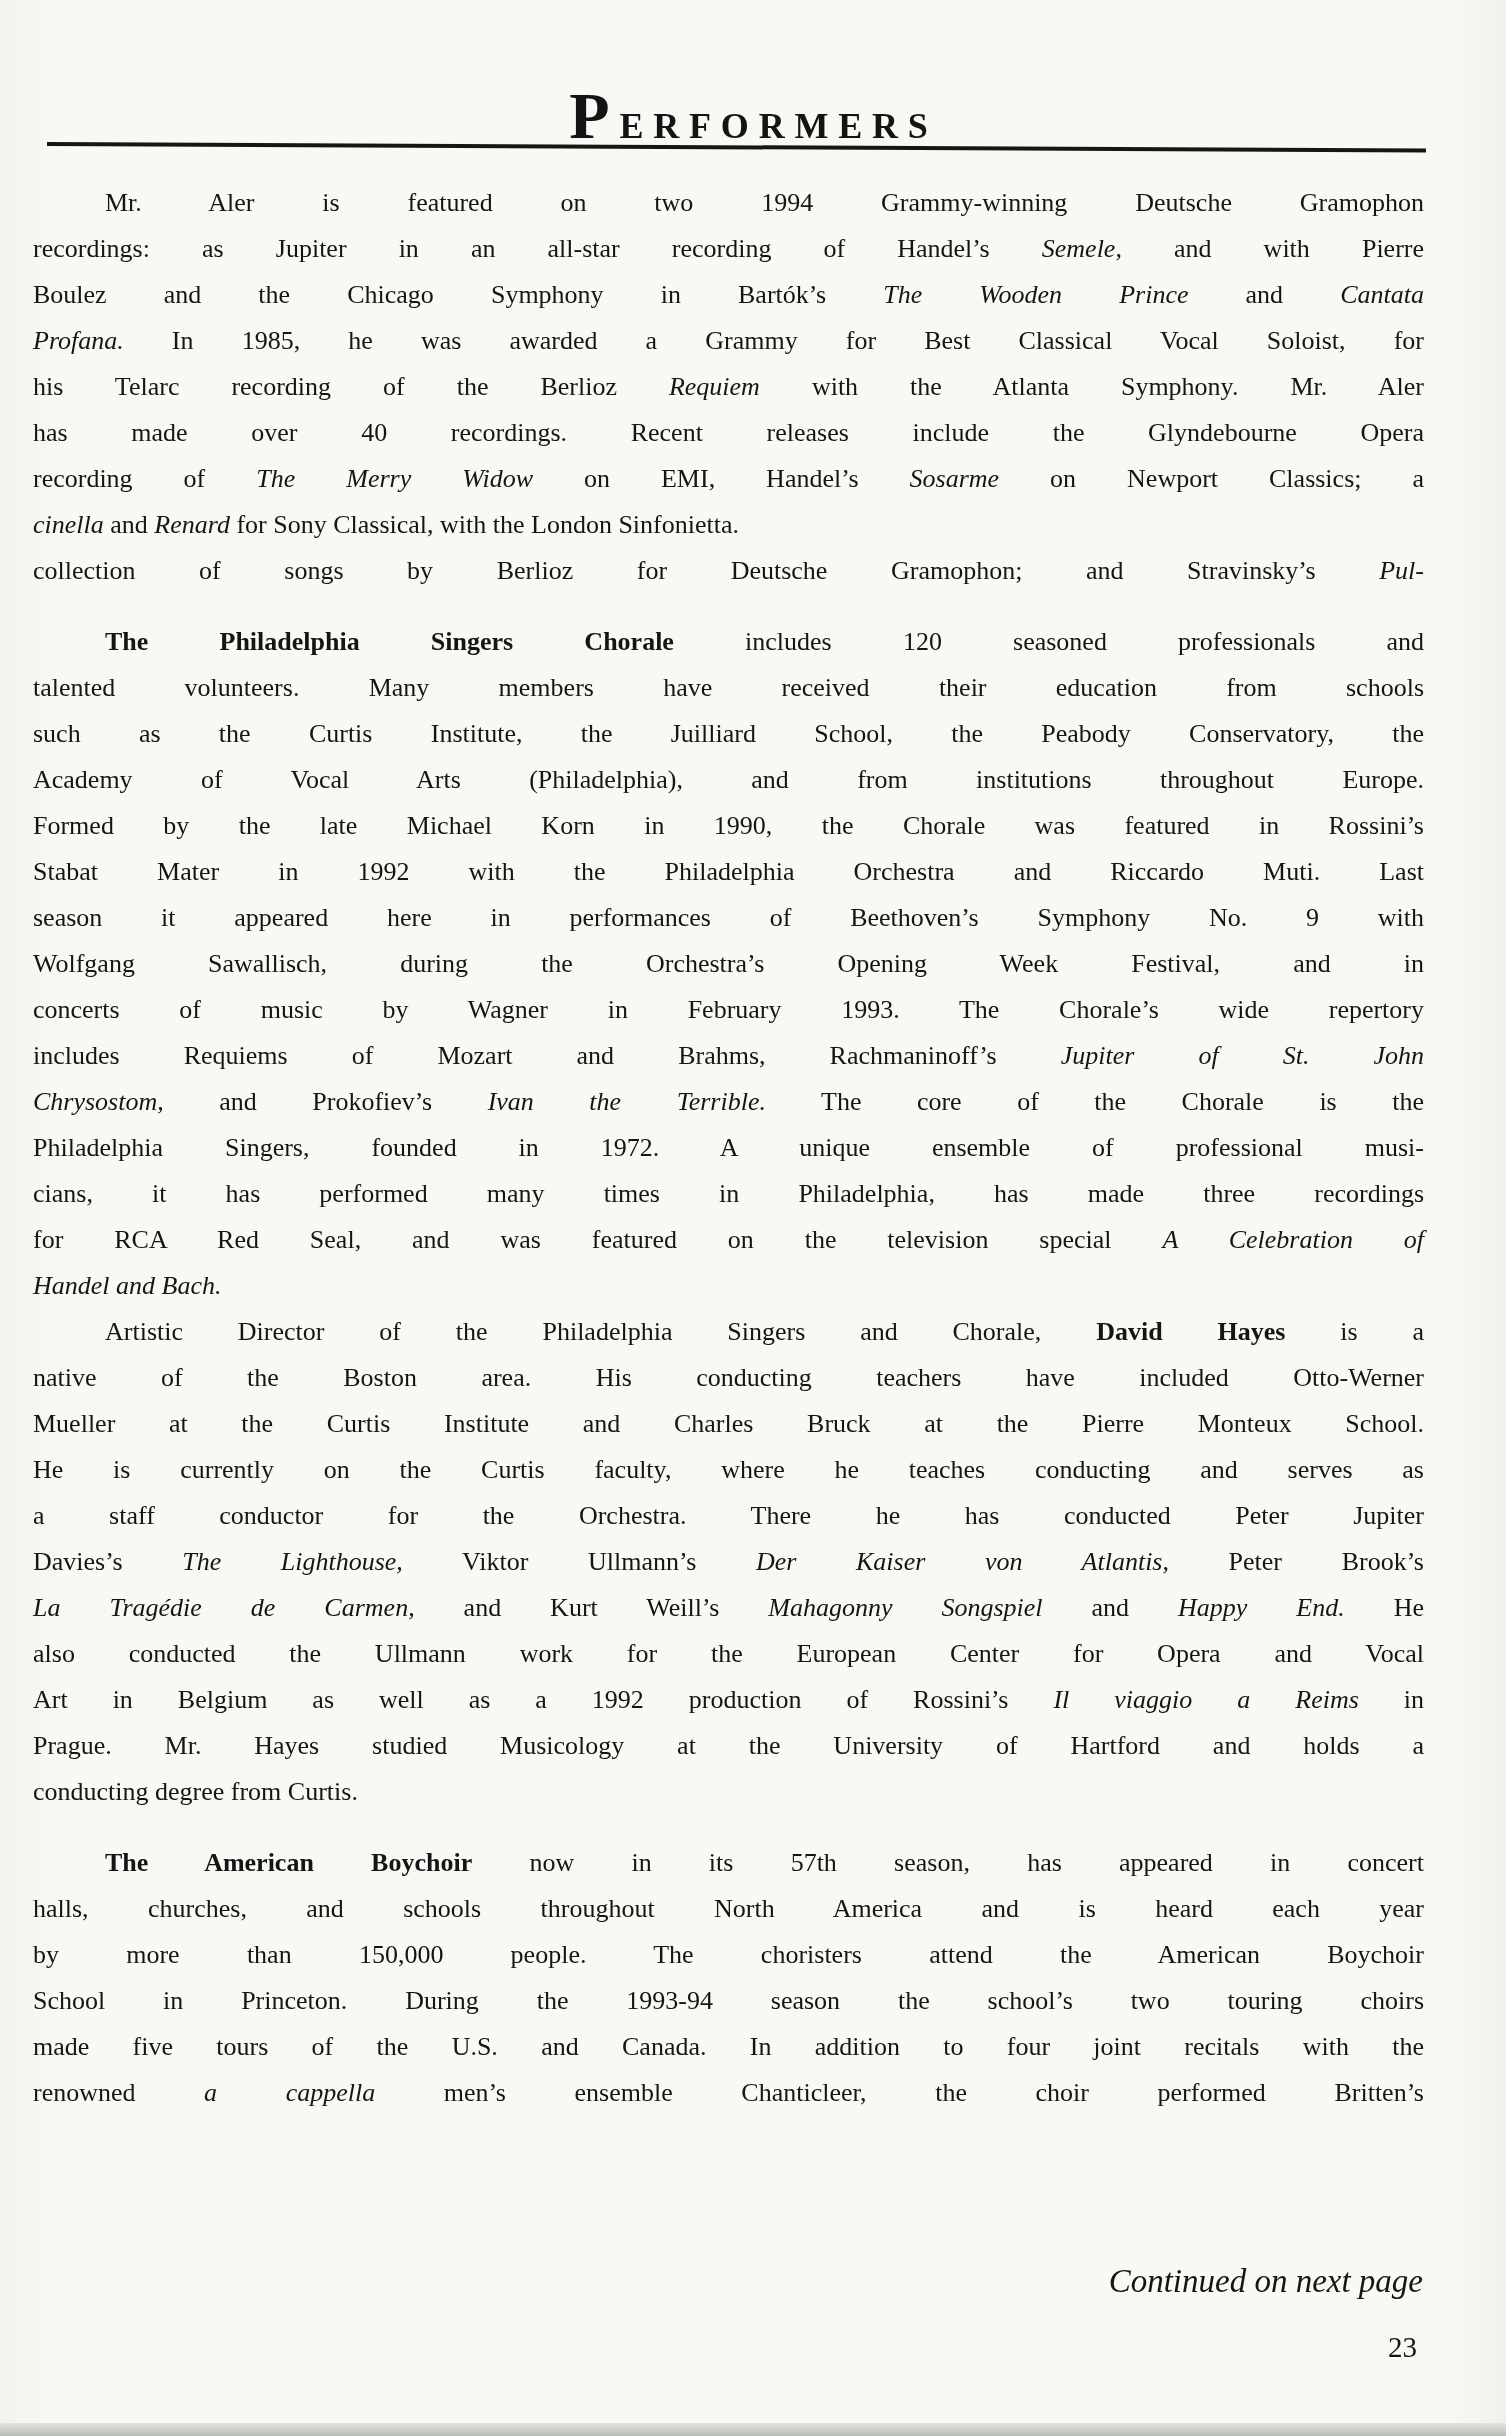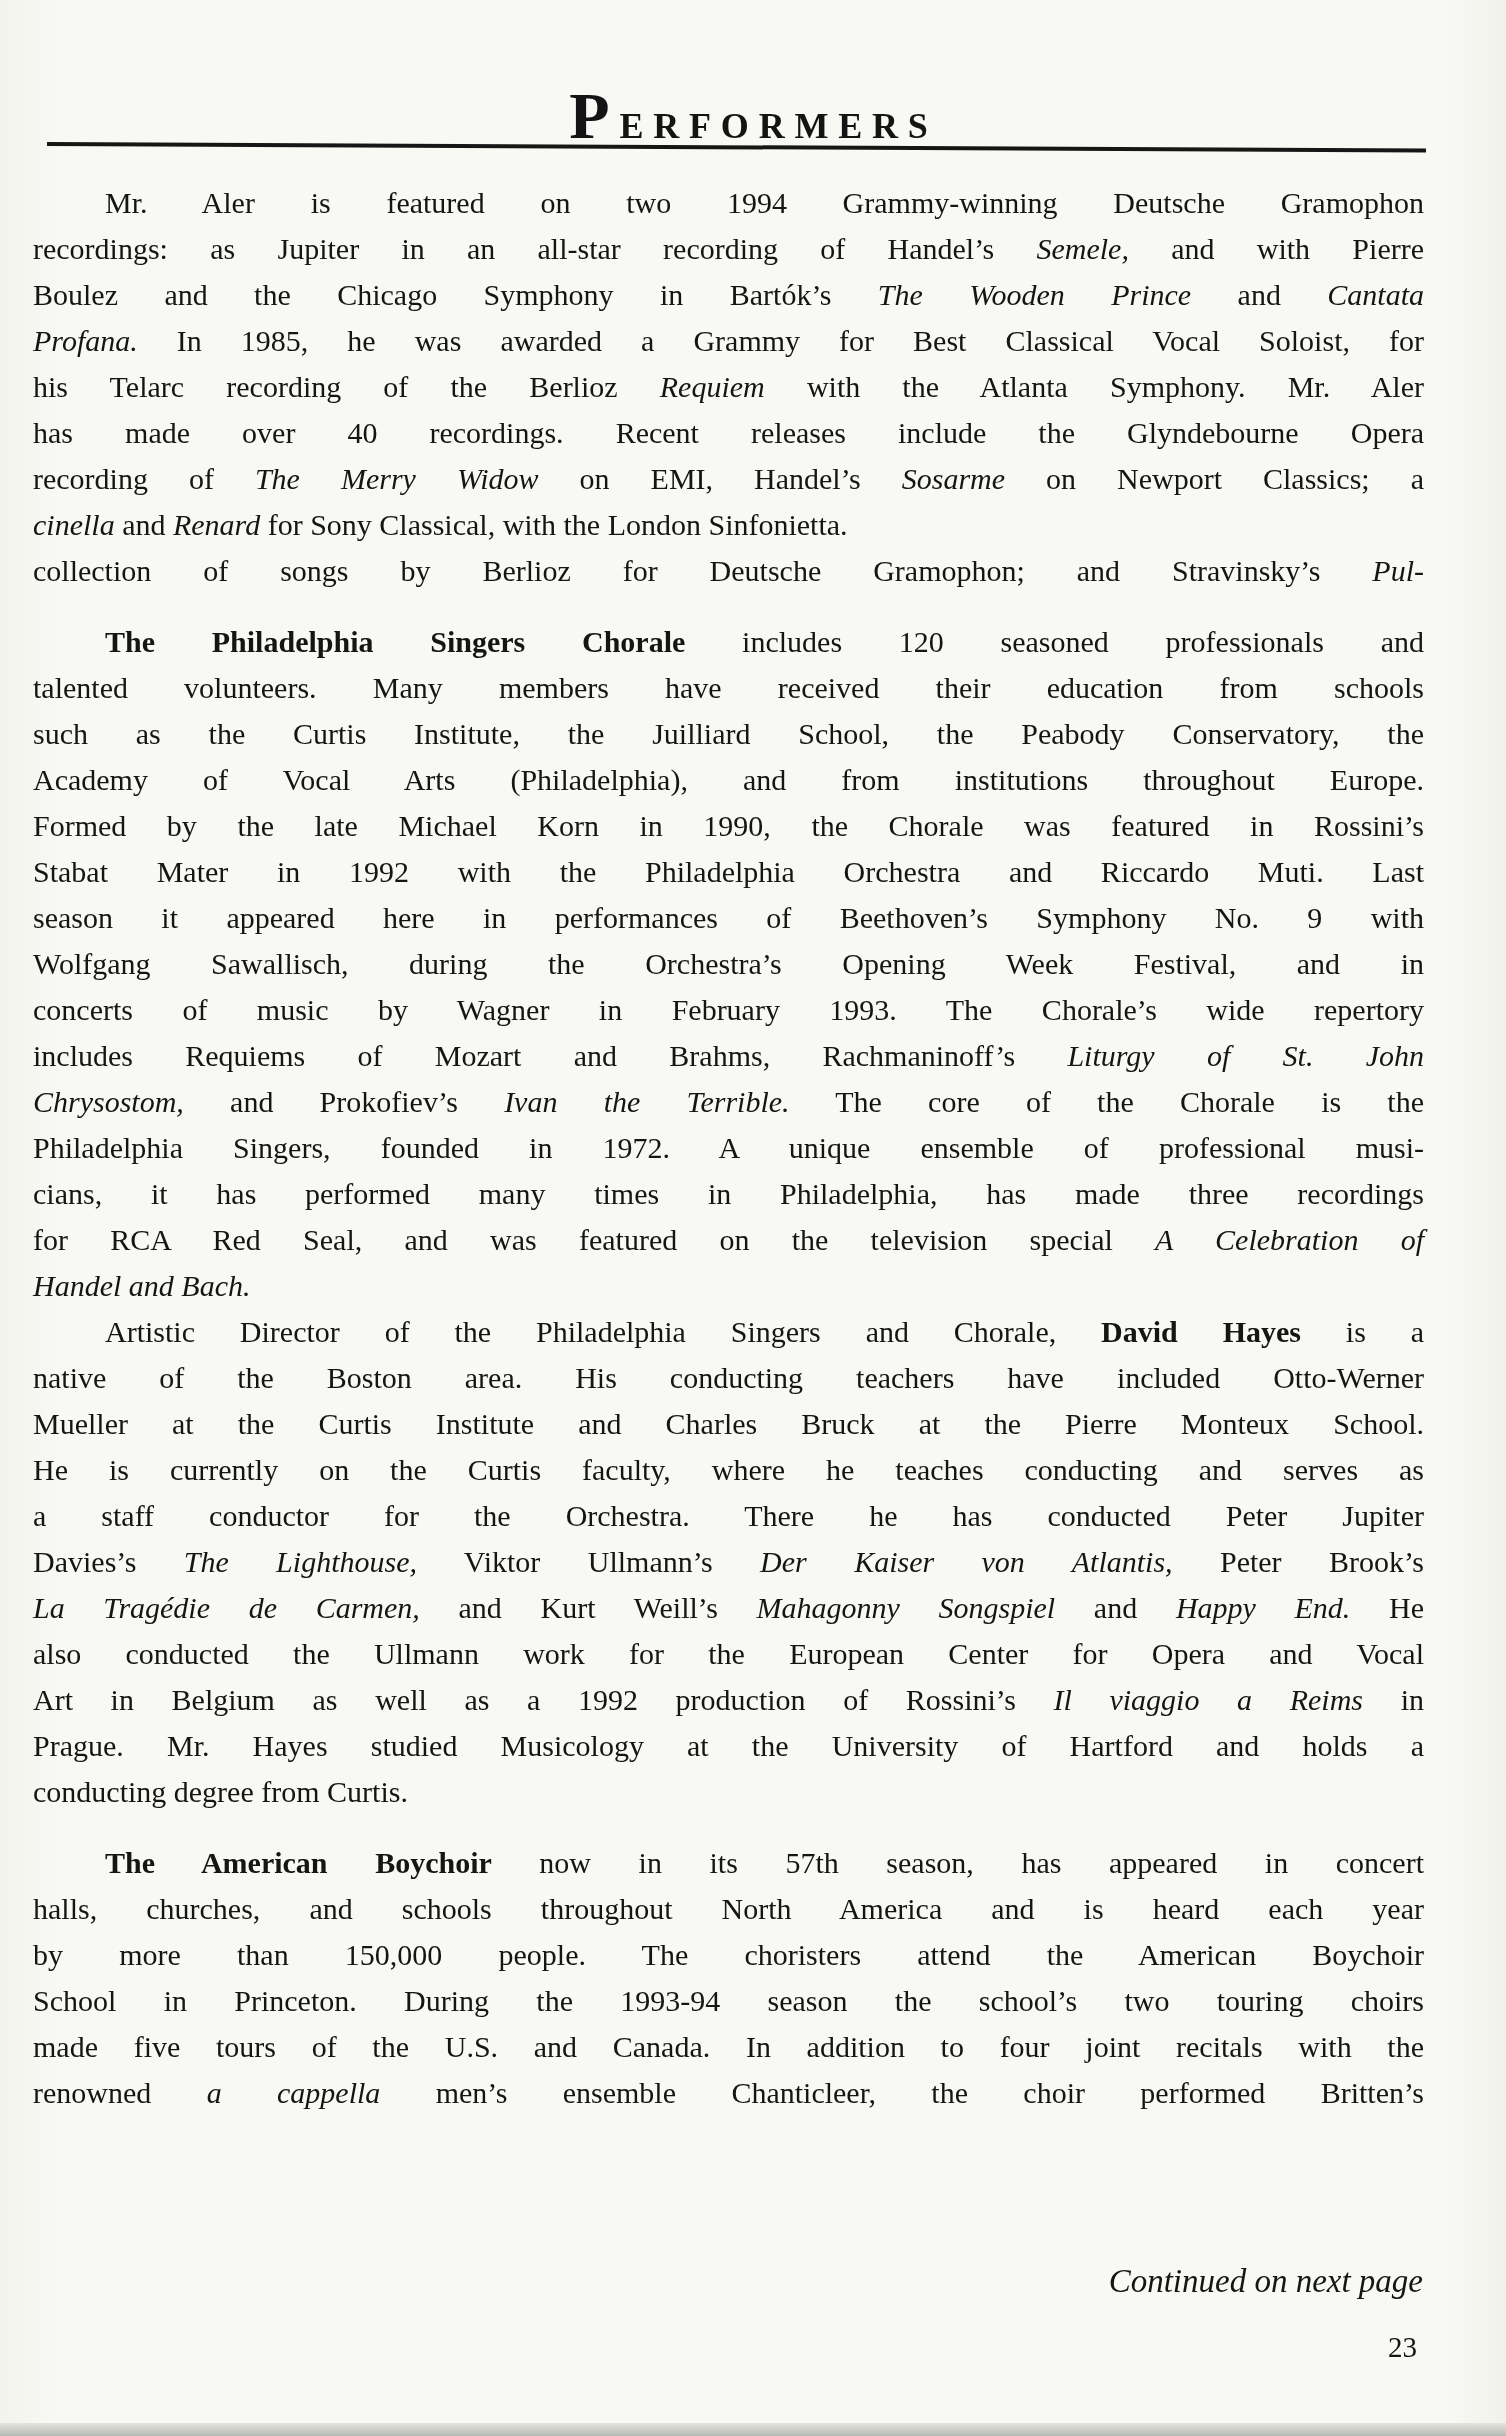--- a/index.html
+++ b/index.html
@@ -55,21 +55,21 @@
       height: 3.9px;
       background: #161616;
       transform: rotate(0.27deg);
       transform-origin: left center;
     }
     .body-text {
       position: absolute;
       left: 33px;
       top: 180px;
       width: 1391px;
-      font-size: 30px;
+      font-size: 26px;
       line-height: 46px;
     }
     .line {
       display: block;
       white-space: nowrap;
       text-align: justify;
       text-align-last: justify;
       height: 46px;
       overflow: visible;
     }
@@ -125,21 +125,21 @@
       <div>
         <span class="line indent"><span class="seg-b">The Philadelphia Singers Chorale</span><span> includes 120 seasoned professionals and</span></span>
         <span class="line"><span>talented volunteers. Many members have received their education from schools</span></span>
         <span class="line"><span>such as the Curtis Institute, the Juilliard School, the Peabody Conservatory, the</span></span>
         <span class="line"><span>Academy of Vocal Arts (Philadelphia), and from institutions throughout Europe.</span></span>
         <span class="line"><span>Formed by the late Michael Korn in 1990, the Chorale was featured in Rossini’s</span></span>
         <span class="line"><span>Stabat Mater in 1992 with the Philadelphia Orchestra and Riccardo Muti. Last</span></span>
         <span class="line"><span>season it appeared here in performances of Beethoven’s Symphony No. 9 with</span></span>
         <span class="line"><span>Wolfgang Sawallisch, during the Orchestra’s Opening Week Festival, and in</span></span>
         <span class="line"><span>concerts of music by Wagner in February 1993. The Chorale’s wide repertory</span></span>
-        <span class="line"><span>includes Requiems of Mozart and Brahms, Rachmaninoff’s </span><span class="seg-i">Liturgy of St. John</span></span>
+        <span class="line"><span>includes Requiems of Mozart and Brahms, Rachmaninoff’s </span><span class="seg-i">Jupiter of St. John</span></span>
         <span class="line"><span class="seg-i">Chrysostom,</span><span> and Prokofiev’s </span><span class="seg-i">Ivan the Terrible.</span><span> The core of the Chorale is the</span></span>
         <span class="line"><span>Philadelphia Singers, founded in 1972. A unique ensemble of professional musi-</span></span>
         <span class="line"><span>cians, it has performed many times in Philadelphia, has made three recordings</span></span>
         <span class="line"><span>for RCA Red Seal, and was featured on the television special </span><span class="seg-i">A Celebration of</span></span>
         <span class="line last"><span class="seg-i">Handel and Bach.</span></span>
       </div>
       <div>
         <span class="line indent"><span>Artistic Director of the Philadelphia Singers and Chorale, </span><span class="seg-b">David Hayes</span><span> is a</span></span>
         <span class="line"><span>native of the Boston area. His conducting teachers have included Otto-Werner</span></span>
         <span class="line"><span>Mueller at the Curtis Institute and Charles Bruck at the Pierre Monteux School.</span></span>

